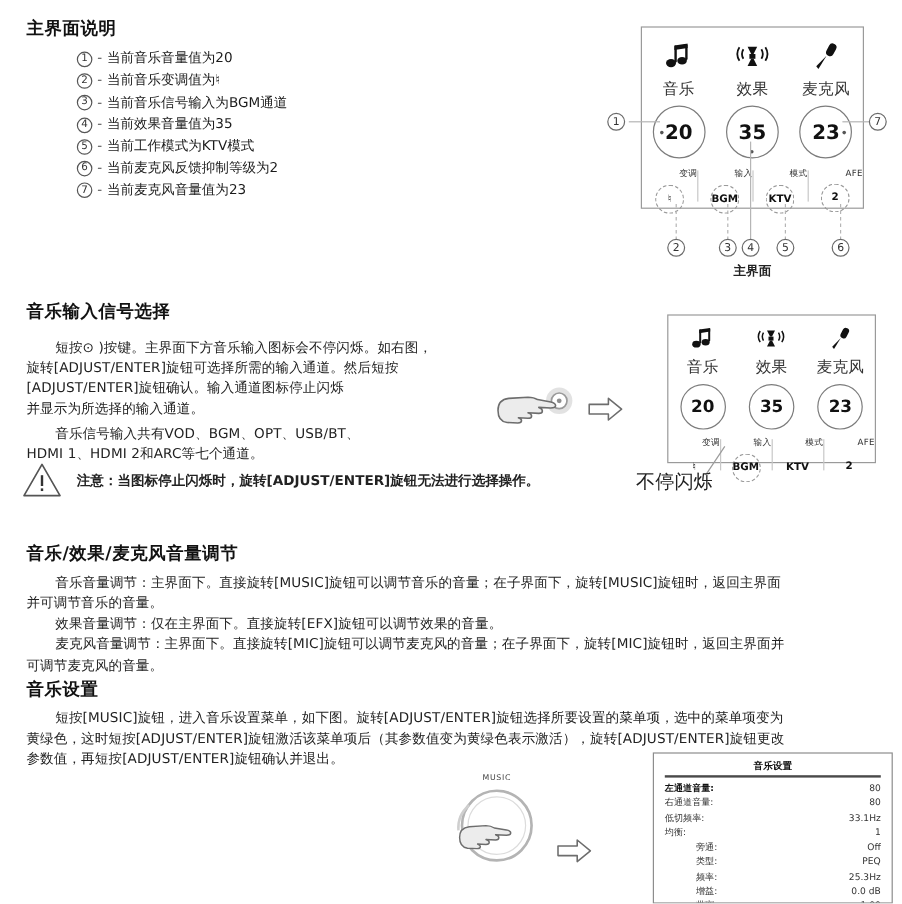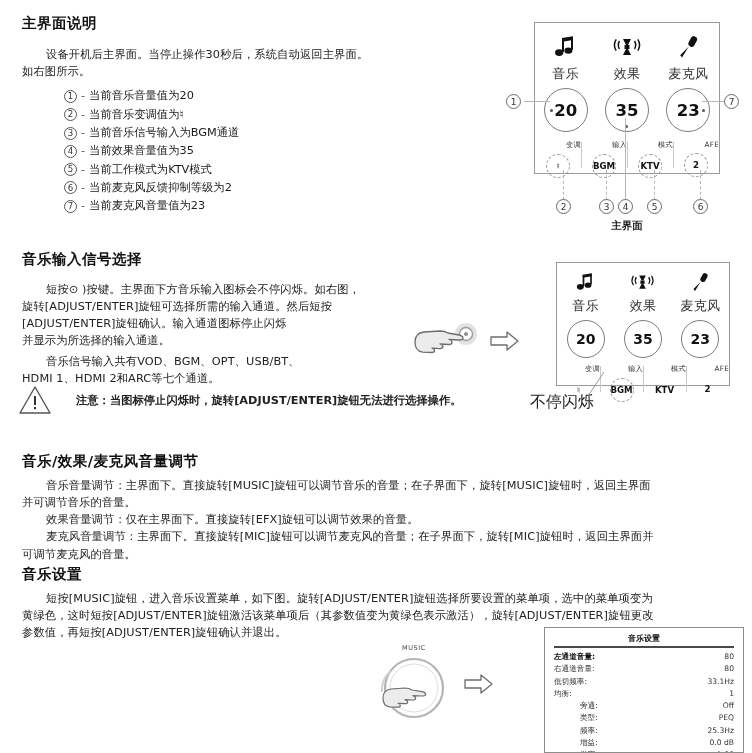--- a/index.html
+++ b/index.html
@@ -122,21 +122,21 @@
   }
   .dot { position: absolute; width: 3px; height: 3px; background: #555; border-radius: 50%; }
 
   
   #sec2 { position: absolute; left: 22px; top: 250px; width: 440px; }
   #sec2 .p1 { margin-top: 12px; }
   #sec2 .p2 { margin-top: 3px; }
 
   .note-row {
     position: absolute; left: 18px; top: 385px;
-    display: flex; align-items: center; gap: 24px;
+    display: flex; align-items: center; gap: 12px;
   }
   .warn-tri {
     width: 34px; height: 30px; position: relative; flex: 0 0 auto;
   }
   .warn-tri svg { display: block; }
   .note-text { font-size: 11.3px; font-weight: bold; color: #222; }
 
   
   .hand-wrap { position: absolute; display: flex; align-items: center; gap: 10px; }
 
@@ -177,24 +177,20 @@
 
   .arrow-right { flex: 0 0 auto; }
 </style>
 </head>
 <body>
 
 <div class="page">
 
   <div id="sec1">
     <h2 class="sec-title">主界面说明</h2>
-    <p class="body intro">
-      <span class="indent" style="display:inline-block">设备开机后主界面。当停止操作30秒后，系统自动返回主界面。</span><br>
-      <span>如右图所示。</span>
-    </p>
     <ul class="num-list">
       <li>
         <span class="cnum">1</span>
         <span class="dash">-</span>
         <span>当前音乐音量值为20</span>
       </li>
       <li>
         <span class="cnum">2</span>
         <span class="dash">-</span>
         <span>当前音乐变调值为♮</span>
@@ -448,21 +444,21 @@
 
   <div id="sec4">
     <h2 class="sec-title">音乐设置</h2>
     <p class="body p" style="margin-top:6px;">
       <span class="indent" style="display:inline-block">短按[MUSIC]旋钮，进入音乐设置菜单，如下图。旋转[ADJUST/ENTER]旋钮选择所要设置的菜单项，选中的菜单项变为</span><br>
       <span>黄绿色，这时短按[ADJUST/ENTER]旋钮激活该菜单项后（其参数值变为黄绿色表示激活），旋转[ADJUST/ENTER]旋钮更改</span><br>
       <span>参数值，再短按[ADJUST/ENTER]旋钮确认并退出。</span>
     </p>
   </div>
 
-  <div style="position:absolute; left:378px; top:648px; display:flex; align-items:center; gap:14px;">
+  <div style="position:absolute; left:378px; top:648px; display:flex; align-items:flex-end; gap:14px;">
     <div style="position:relative; width:72px; height:72px;">
       <div style="position:absolute; left:50%; top:-4px; transform:translateX(-50%); font-size:6.5px; color:#444; letter-spacing:.6px;">MUSIC</div>
       <svg width="72" height="72" viewBox="0 0 72 72">
         <circle cx="36" cy="40" r="29" fill="#fff" stroke="#b4b4b4" stroke-width="2.2"></circle>
         <circle cx="36" cy="40" r="24" fill="none" stroke="#dcdcdc" stroke-width="1"></circle>
         <path d="M4 44 q-1-13 9-21" stroke="#cfcfcf" stroke-width="2" fill="none"></path>
       </svg>
       <svg width="58" height="40" viewBox="0 0 58 40" style="position:absolute; left:2px; top:28px;">
         <path d="M3 22 q0-8 8-9 l14-1 q4 0 7 2 l10 1.6 q3.6 .8 3.6 2.6 q0 1.8-3.6 1.8 l-9-.4 q2.7 .9 2.7 2.6 q0 1.8-2.7 1.8 l-8-.4 q2.7 .9 2.7 2.3 q0 1.8-2.7 1.8 l-7-.4 q2.3 .9 2.3 2.1 q0 1.8-2.7 1.8 l-8-.3 Q3 30 3 22 Z" fill="#ececec" stroke="#6d6d6d" stroke-width="1.2" stroke-linejoin="round"></path>
       </svg>

